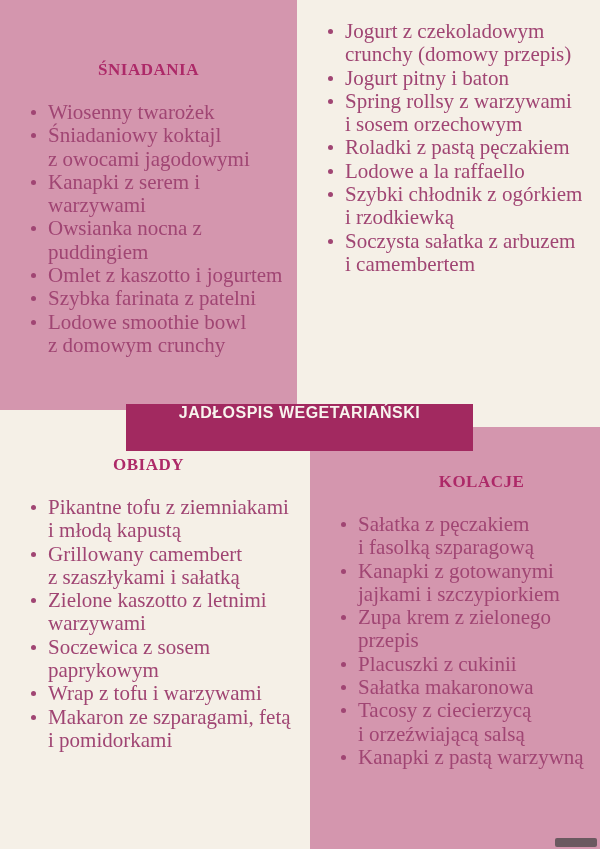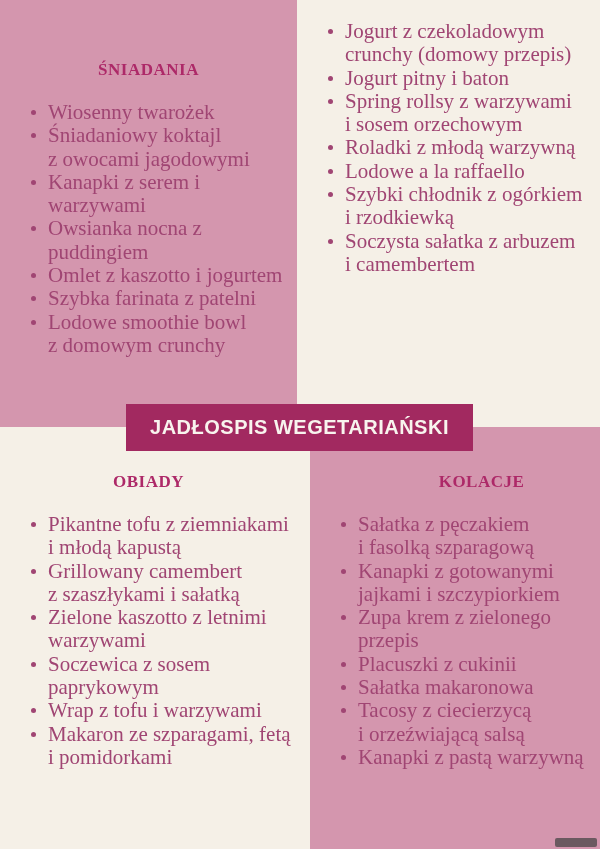--- a/index.html
+++ b/index.html
@@ -10,21 +10,21 @@
     width:600px; height:849px;
     margin:0 auto;
     overflow:hidden;
     font-family:"Liberation Sans", sans-serif;
     background:var(--cream, #f5f0e7);
   }
 
   .quad { position:absolute; box-sizing:border-box;font-family:Liberation Serif, serif; }
   .quad.tl { left:0;     top:0;     width:297px; height:427px; background:var(--pink, #d496ae); }
   .quad.tr { left:297px; top:0;     width:303px; height:427px; background:var(--cream, #f5f0e7); }
-  .quad.bl { left:0;     top:427px; width:297px; height:422px; background:var(--cream, #f5f0e7); }
+  .quad.bl { left:0;     top:410px; width:297px; height:422px; background:var(--cream, #f5f0e7); }
   .quad.br { left:310px; top:427px; width:343px; height:422px; background:var(--pink, #d496ae); }
 
   .quad h2 {
     margin:59px 0 0;
     text-align:center;
     font-size:17px;
     line-height:22px;
     font-weight:700;
     letter-spacing:0.5px;
     color:var(--heading, #ad2968);
@@ -52,22 +52,22 @@
     border-radius:50%;
     background:currentColor;
   }
 
   .banner {
     position:absolute;
     left:126px; top:404px;
     width:347px; height:47px;
     background:var(--banner_bg, #a22960);
     color:var(--banner_text, #f8f4ee);
-    display:flex; align-items:center; justify-content:center;
-    font-size:20px;
+    display:flex; align-items:flex-start; justify-content:center;
+    font-size:16px;
     font-weight:700;
     letter-spacing:0.5px;
     white-space:nowrap;
   }
 
   .corner-mark {
     position:absolute;
     right:3px; bottom:2px;
     width:42px; height:9px;
     border-radius:2px;
@@ -95,21 +95,21 @@
     </ul>
   </section>
 
   <section class="quad tr">
     <ul>
       <li>Jogurt z czekoladowym
 crunchy (domowy przepis)</li>
       <li>Jogurt pitny i baton</li>
       <li>Spring rollsy z warzywami
 i sosem orzechowym</li>
-      <li>Roladki z młodą warzywną</li>
+      <li>Roladki z pastą pęczakiem</li>
       <li>Lodowe a la raffaello</li>
       <li>Szybki chłodnik z ogórkiem
 i rzodkiewką</li>
       <li>Soczysta sałatka z arbuzem
 i camembertem</li>
     </ul>
   </section>
 
   <section class="quad bl">
     <h2>OBIADY</h2>

